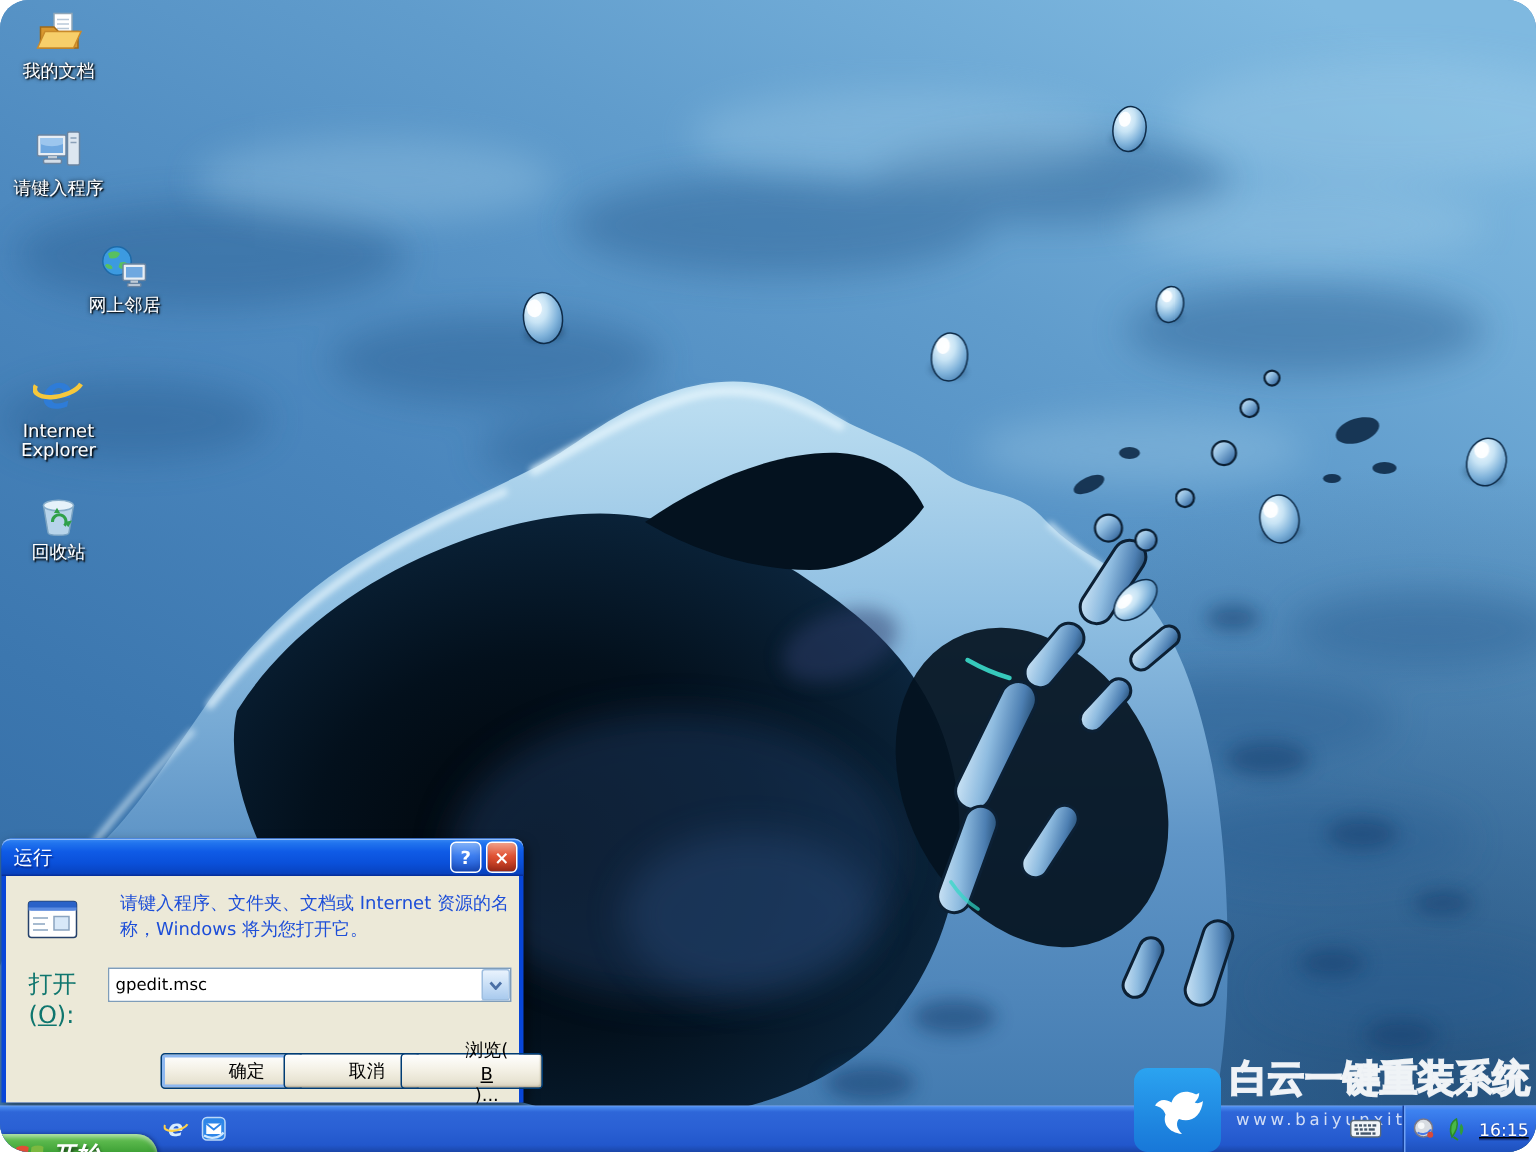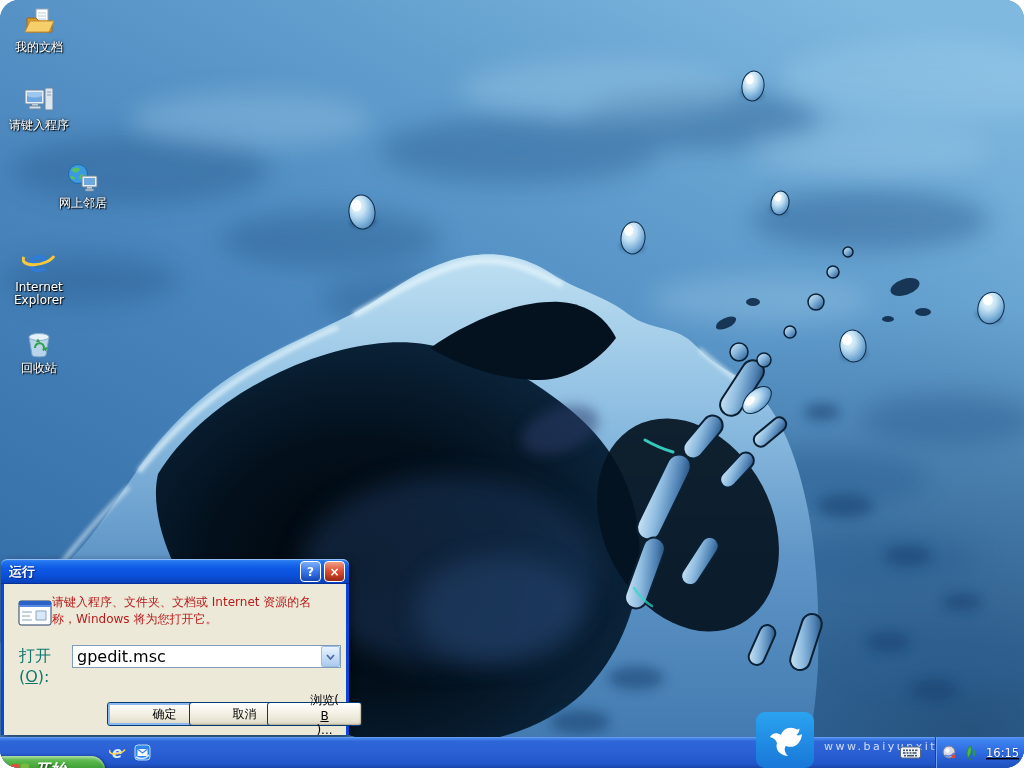--- a/index.html
+++ b/index.html
@@ -15,33 +15,33 @@
     text-shadow:1px 1px 1px #000,0 0 3px rgba(0,0,0,.8);max-width:74px;}
 
   
   .run-dialog{position:absolute;left:1px;top:559px;width:348px;height:176px;z-index:10;
     border-radius:7px 7px 0 0;box-shadow:2px 3px 8px rgba(0,0,0,.5);
     background:#0846d8;}
   .rd-titlebar{height:25px;border-radius:6px 6px 0 0;display:flex;align-items:center;
     background:linear-gradient(to bottom,#3b8bf5 0%,#2174ee 12%,#0f5be6 35%,#0a50da 65%,#0845c4 88%,#0a3eb4 100%);
     box-shadow:inset 0 1px 0 rgba(255,255,255,.45), inset 0 -1px 0 rgba(0,20,110,.35);
     padding:0 4px 0 8px;}
-  .rd-title{flex:1;color:#fff;font-weight:bold;font-size:13px;text-shadow:1px 1px 1px #0a2a8a;}
+  .rd-title{flex:1;color:#fff;font-weight:normal;font-size:13px;text-shadow:1px 1px 1px #0a2a8a;}
   .rd-btn{width:19px;height:19px;margin-left:3px;border:1px solid #fff;border-radius:4px;
     display:flex;align-items:center;justify-content:center;color:#fff;font-weight:bold;font-size:12px;
     box-shadow:inset 0 -6px 8px -4px rgba(0,0,30,.35);cursor:pointer;}
   .rd-help{background:linear-gradient(to bottom,#7fb0f8 0%,#3d7ef0 45%,#1e5ce0 100%);}
   .rd-close{background:linear-gradient(to bottom,#f0a088 0%,#e25436 45%,#c33315 100%);}
   .rd-body{position:absolute;left:3px;right:3px;top:25px;bottom:0;background:#ece9d8;}
   .rd-icon{position:absolute;left:12px;top:14px;}
-  .rd-message{position:absolute;left:48px;top:10px;width:282px;font-size:12px;line-height:17px;color:#b91c1c;}
+  .rd-message{position:absolute;left:76px;top:10px;width:282px;font-size:12px;line-height:17px;color:#1d4ed8;}
   .rd-open-row{position:absolute;left:15px;top:62px;display:flex;align-items:center;}
   .rd-open-label{font-size:16px;color:#0f766e;width:53px;}
   .combo{position:absolute;left:68px;top:61px;width:267px;height:21px;border:1px solid #7f9db9;background:#fff;display:flex;}
-  .combo input{flex:1;border:none;outline:none;padding:2px 2px 2px 4px;font-size:16px;font-family:"DejaVu Sans","Liberation Sans",sans-serif;background:#fff;color:#000;}
+  .combo input{flex:1;border:none;outline:none;padding:2px 2px 2px 4px;font-size:11px;font-family:"DejaVu Sans","Liberation Sans",sans-serif;background:#fff;color:#000;}
   .combo-arrow{width:17px;height:19px;border:1px solid #9ebee0;border-radius:2px;margin:0;
     background:linear-gradient(to bottom,#e9f3fd 0%,#c9dff6 50%,#a9caee 100%);
     display:flex;align-items:center;justify-content:center;cursor:pointer;}
   .rd-buttons{position:absolute;left:0;top:118px;width:100%;height:24px;}
   .xp-btn{position:absolute;height:22px;border:1px solid #003c74;border-radius:3px;
     background:linear-gradient(to bottom,#fff 0%,#f4f1e6 45%,#e8e4d3 80%,#d8d0bf 100%);
     font-size:12px;color:#000;display:flex;align-items:center;justify-content:center;cursor:pointer;
     box-shadow:inset -1px -1px 1px rgba(160,150,120,.55);padding-left:20px;}
   .xp-btn.focused{box-shadow:inset 0 0 0 2px #8eb8f0, inset -1px -1px 1px rgba(160,150,120,.3);}
   .btn-ok{left:103px;width:73px;}
@@ -403,20 +403,21 @@
       </div>
     </div>
   </div>
 
   <div class="watermark">
     <div class="wm-logo">
       <svg width="40" height="40" viewBox="0 0 40 40">
         <path d="M31,9 C24,6 18,9 16,15 C12,12 7,13 5,17 C9,18 11,20 12,23 C10,29 14,35 23,36 C19,32 19,28 21,26 C29,29 36,24 37,14 C35,15.5 33,15.8 31.5,15 C33.5,13 34.5,11 34.5,8.5 C33,9.6 32,9.8 31,9 Z" fill="#ffffff"></path>
       </svg>
     </div>
+    <div class="wm-title">白云一键重装系统</div>
     <div class="wm-url">www.baiyunxitong.com</div>
   </div>
 
   <div class="tray-cluster">
     <div class="lang-indicator">
       <svg width="21" height="15" viewBox="0 0 21 15">
         <rect x="0.5" y="2" width="20" height="11" rx="2" fill="#f2f5f8" stroke="#5a6a7a"></rect>
         <g fill="#44566a">
           <rect x="3" y="4.5" width="2" height="1.6"></rect>
             <rect x="6" y="4.5" width="2" height="1.6"></rect>

